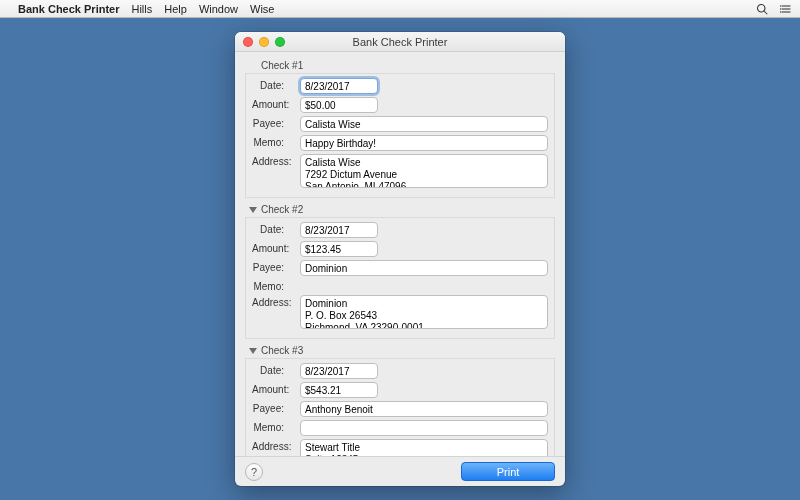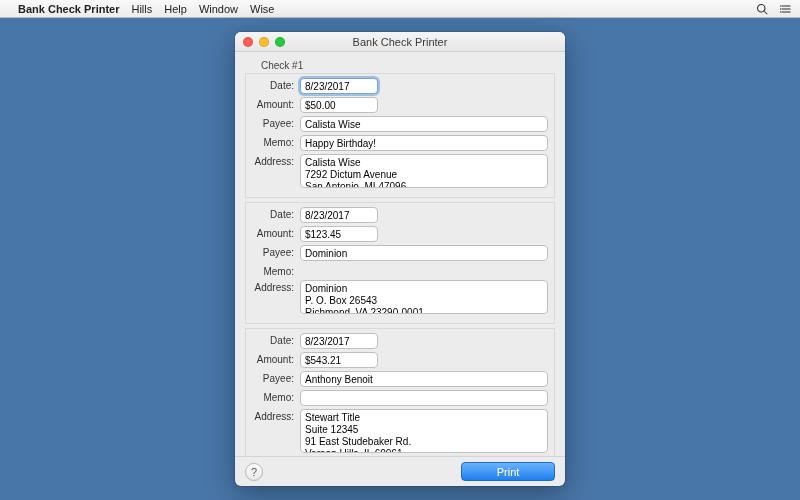--- a/index.html
+++ b/index.html
@@ -100,21 +100,21 @@
       padding: 4px 6px 6px 6px;
     }
     .row {
       display: flex;
       align-items: flex-start;
       margin-bottom: 3px;
     }
     .row-label {
       width: 48px;
       text-align: right;
-      padding-right: 6px;
+      padding-right: 16px;
       padding-top: 2px;
       font-size: 10px;
       color: #333;
     }
     .field {
       background: #fff;
       border: 1px solid #bfbfbf;
       border-radius: 4px;
       font-size: 10px;
       padding: 1px 4px;
@@ -239,20 +239,24 @@
           <div class="row">
             <div class="row-label">Address:</div>
             <textarea class="field addr" style="">Calista Wise
 7292 Dictum Avenue
 San Antonio, MI 47096</textarea>
           </div>
         </div>
       </div>
 
       <div class="check-block">
+        <div class="check-header">
+          <span class="disclosure"></span>
+          <span>Check #2</span>
+        </div>
         <div class="check-body">
           <div class="row">
             <div class="row-label">Date:</div>
             <input class="field short" value="8/23/2017" style="">
           </div>
           <div class="row">
             <div class="row-label">Amount:</div>
             <input class="field short" value="$123.45" style="">
           </div>
           <div class="row">
@@ -265,20 +269,24 @@
           <div class="row">
             <div class="row-label">Address:</div>
             <textarea class="field addr" style="">Dominion
 P. O. Box 26543
 Richmond, VA 23290-0001</textarea>
           </div>
         </div>
       </div>
 
       <div class="check-block">
+        <div class="check-header">
+          <span class="disclosure"></span>
+          <span>Check #3</span>
+        </div>
         <div class="check-body">
           <div class="row">
             <div class="row-label">Date:</div>
             <input class="field short" value="8/23/2017" style="">
           </div>
           <div class="row">
             <div class="row-label">Amount:</div>
             <input class="field short" value="$543.21" style="">
           </div>
           <div class="row">

